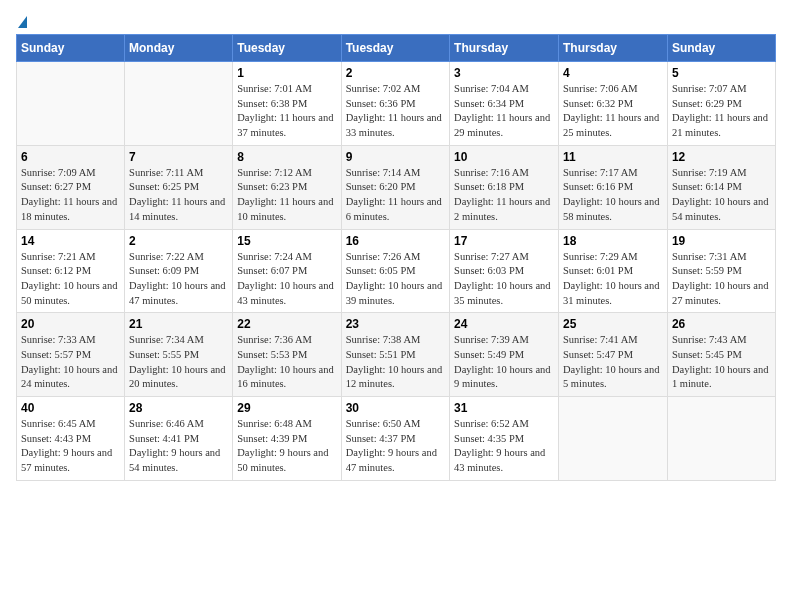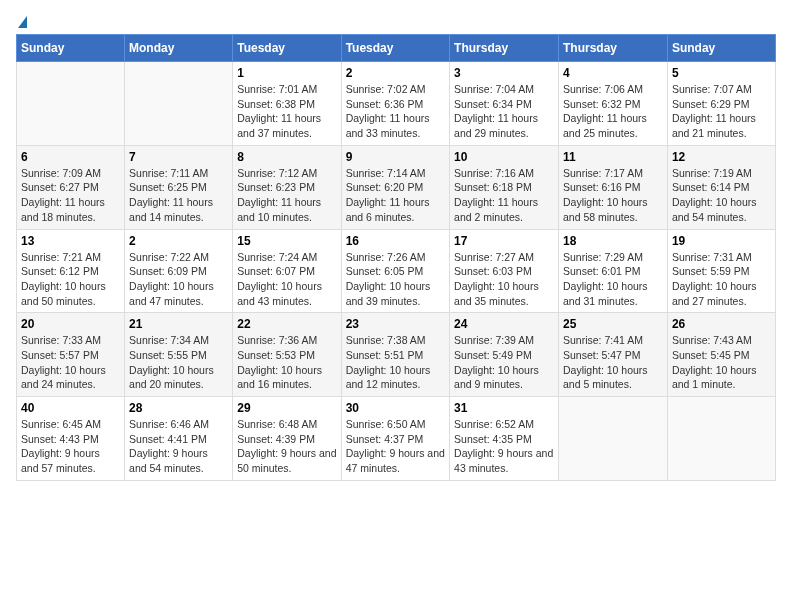--- a/index.html
+++ b/index.html
@@ -65,20 +65,21 @@
     .day-num {
       font-weight: bold;
       font-size: 12px;
       margin-bottom: 2px;
       display: block;
     }
     .day-info {
       color: #333;
       line-height: 1.4;
       font-size: 10.5px;
+      font-family: Liberation Serif, serif;
     }
     .empty-cell {
       background: #f9f9f9;
     }
     .row-alt {
       background: #f5f5f5;
     }
   </style>
 </head>
 <body>
@@ -159,21 +160,21 @@
           <span class="day-num">11</span>
           <div class="day-info">Sunrise: 7:17 AM<br>Sunset: 6:16 PM<br>Daylight: 10 hours and 58 minutes.</div>
         </td>
         <td>
           <span class="day-num">12</span>
           <div class="day-info">Sunrise: 7:19 AM<br>Sunset: 6:14 PM<br>Daylight: 10 hours and 54 minutes.</div>
         </td>
       </tr>
       <tr>
         <td>
-          <span class="day-num">13</span>
+          <span class="day-num">14</span>
           <div class="day-info">Sunrise: 7:21 AM<br>Sunset: 6:12 PM<br>Daylight: 10 hours and 50 minutes.</div>
         </td>
         <td>
           <span class="day-num">2</span>
           <div class="day-info">Sunrise: 7:22 AM<br>Sunset: 6:09 PM<br>Daylight: 10 hours and 47 minutes.</div>
         </td>
         <td>
           <span class="day-num">15</span>
           <div class="day-info">Sunrise: 7:24 AM<br>Sunset: 6:07 PM<br>Daylight: 10 hours and 43 minutes.</div>
         </td>

